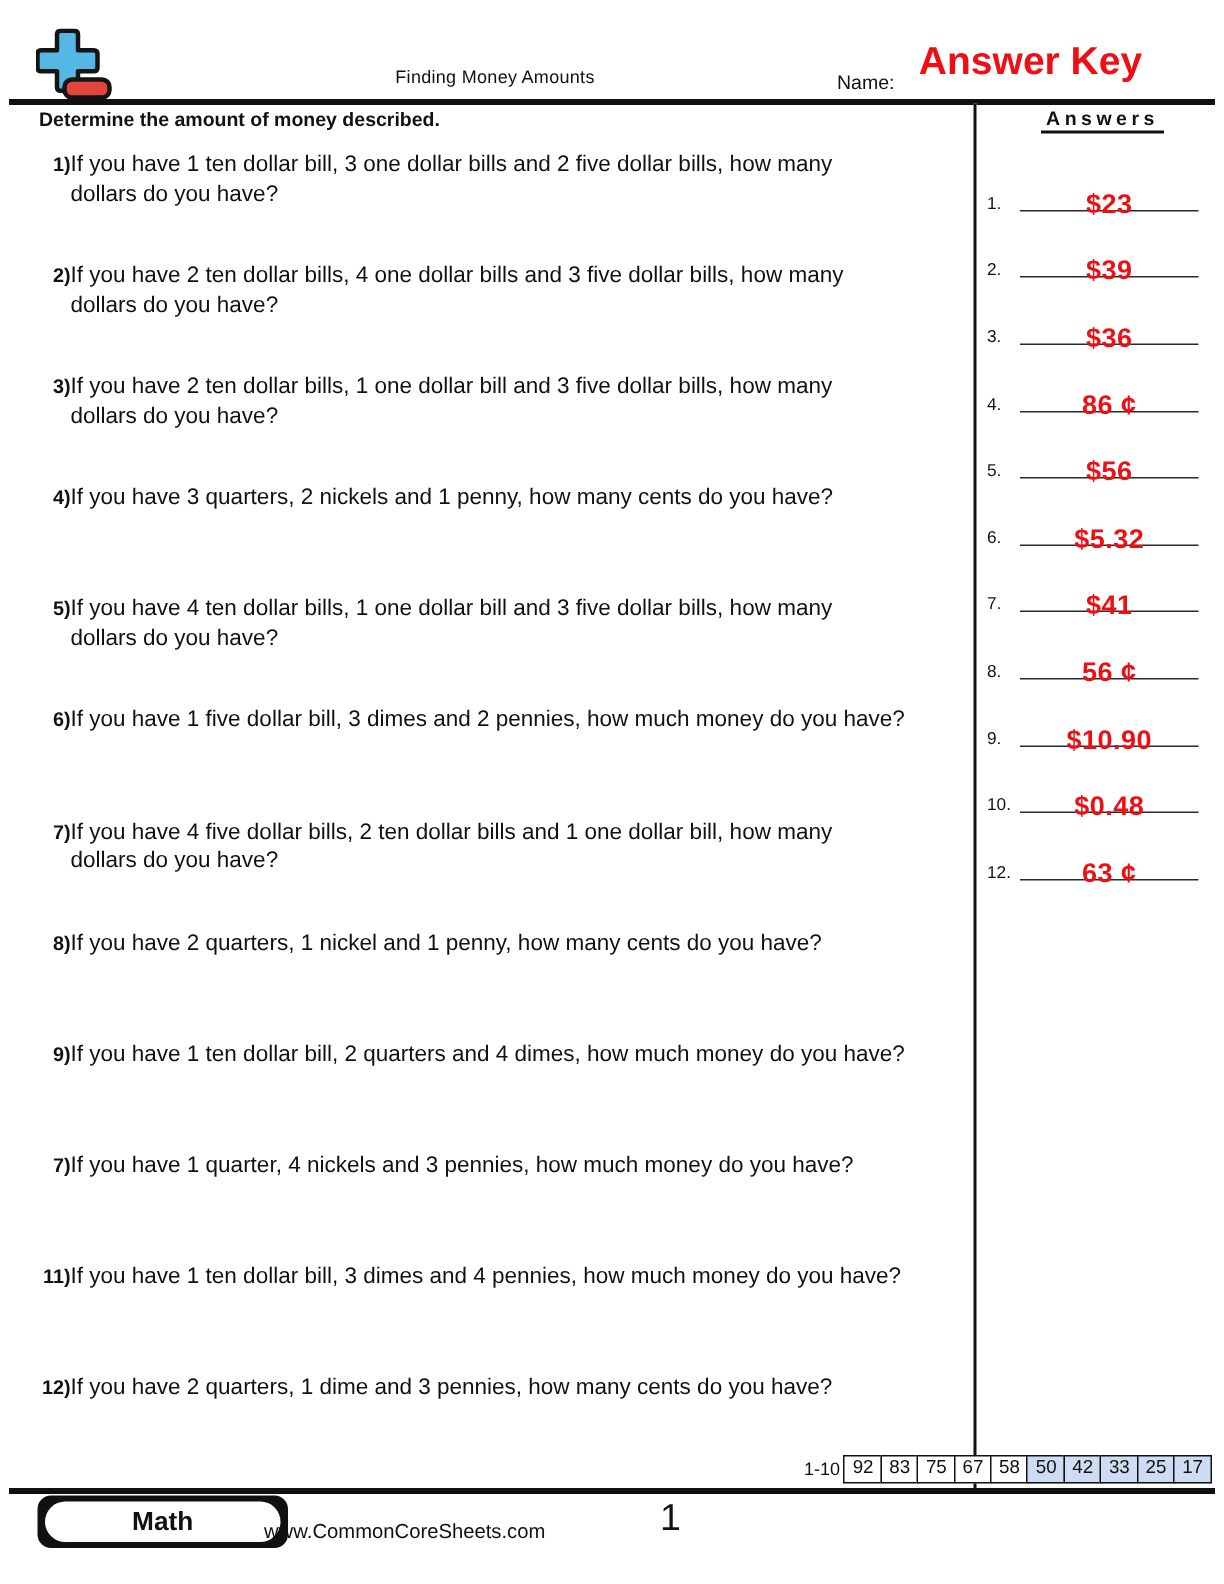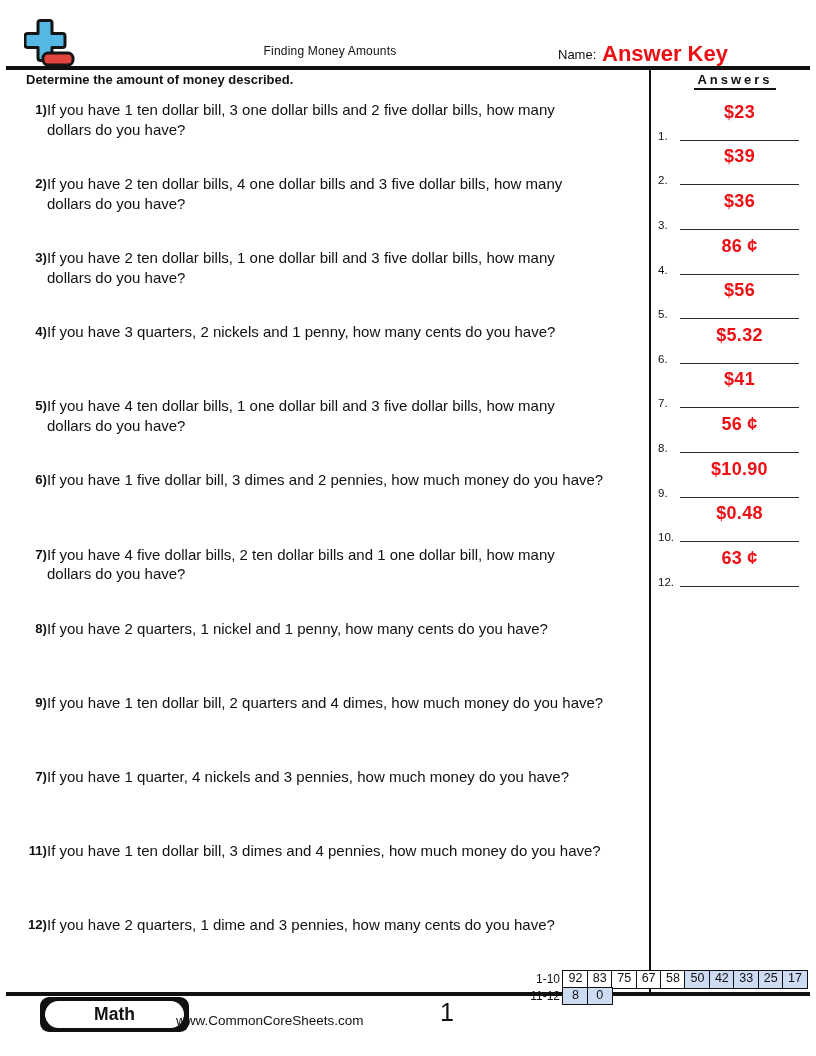--- a/index.html
+++ b/index.html
@@ -17,53 +17,53 @@
     font-family:"Liberation Sans", sans-serif;
   }
   
   .logo{position:absolute;left:24px;top:19px;width:52px;height:50px;}
   .page-title{
     position:absolute;left:140px;top:44px;width:380px;text-align:center;
     font-size:12px;letter-spacing:.2px;
   }
   .name-label{position:absolute;left:558px;top:47px;font-size:13px;}
   .name-value{
-    position:absolute;left:602px;top:41px;width:170px;
-    font-size:22px;font-weight:bold;color:var(--red);
+    position:absolute;left:602px;top:25px;width:170px;text-align:center;
+    font-size:26px;font-weight:bold;color:var(--red);
   }
   .header-rule{position:absolute;left:6px;right:6px;top:66px;height:3.5px;background:var(--ink);}
   .instruction{position:absolute;left:26px;top:72px;font-size:13px;font-weight:bold;}
   
   .divider{
     position:absolute;left:649px;top:69px;height:923px;width:2px;
     border-left:1.6px solid var(--ink);border-right:1.6px solid var(--ink);background:#fff;
   }
   .answers-title-wrap{position:absolute;left:660px;top:70px;width:150px;text-align:center;}
   .answers-title{
     display:inline-block;font-size:13px;font-weight:bold;letter-spacing:3px;
     border-bottom:2.2px solid var(--ink);padding:0 3px 1px 3px;
   }
   .answers-list{position:absolute;left:654px;top:102px;width:148px;}
   .a-row{position:relative;height:44.65px;}
   .a-num{position:absolute;left:4px;bottom:5px;font-size:11.5px;}
   .a-line{position:absolute;left:26px;right:3px;bottom:6px;border-bottom:1.9px solid #2a2a2a;}
   .a-val{
-    position:absolute;left:26px;right:3px;bottom:24px;text-align:center;
+    position:absolute;left:26px;right:3px;bottom:0;text-align:center;
     font-size:18px;font-weight:bold;color:var(--red);letter-spacing:.3px;
   }
   
   .questions{position:absolute;left:20px;top:100px;width:625px;}
   .q-row{display:flex;height:74.1px;}
   .q-num{width:27px;text-align:right;font-weight:bold;font-size:13.2px;line-height:19.5px;flex:none;}
   .q-text{font-size:15px;line-height:19.5px;}
   .q-line{white-space:nowrap;}
   
   .footer-rule{position:absolute;left:6px;right:6px;top:992px;height:3.5px;background:var(--ink);}
   .subject-badge{
-    position:absolute;left:40px;top:997px;width:149px;height:35px;
+    position:absolute;left:25px;top:997px;width:167px;height:35px;
     background:var(--ink);border-radius:9px;
   }
   .subject-pill{
     position:absolute;left:5px;right:5px;top:4px;bottom:4px;background:#fff;
     border-radius:15px;display:flex;align-items:center;justify-content:center;
     font-size:17.5px;font-weight:bold;
   }
   .website{position:absolute;left:176px;top:1013px;font-size:13.5px;}
   .page-number{position:absolute;left:407px;top:998px;width:80px;text-align:center;font-size:25px;}
   .score-table{position:absolute;left:530px;top:970px;}
@@ -256,18 +256,13 @@
     <span class="cell" data-hl="false">83</span>
     <span class="cell" data-hl="false">75</span>
     <span class="cell" data-hl="false">67</span>
     <span class="cell" data-hl="false">58</span>
     <span class="cell" data-hl="true">50</span>
     <span class="cell" data-hl="true">42</span>
     <span class="cell" data-hl="true">33</span>
     <span class="cell" data-hl="true">25</span>
     <span class="cell" data-hl="true">17</span>
   </div>
-  <div class="score-row">
-    <span class="score-label">11-12</span>
-    <span class="cell" data-hl="true">8</span>
-    <span class="cell" data-hl="true">0</span>
-  </div>
 </div>
 
 </body></html>

